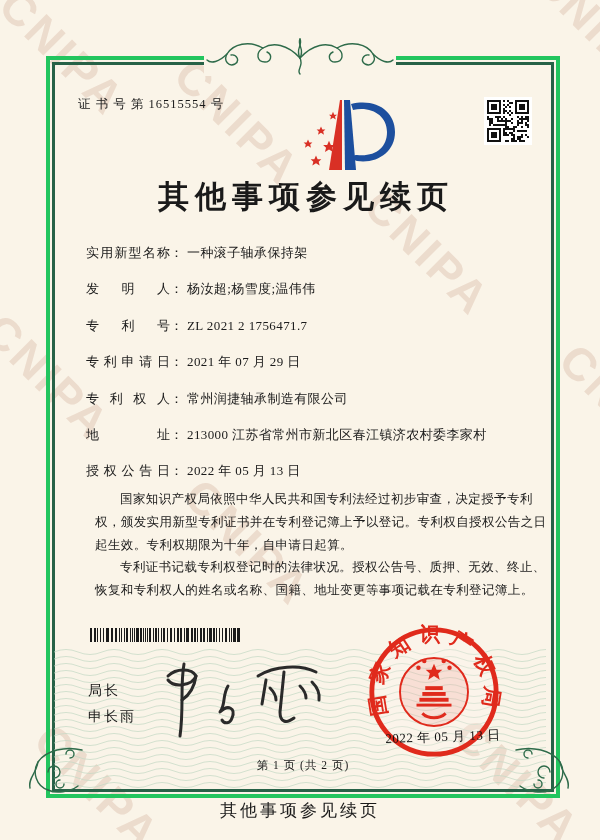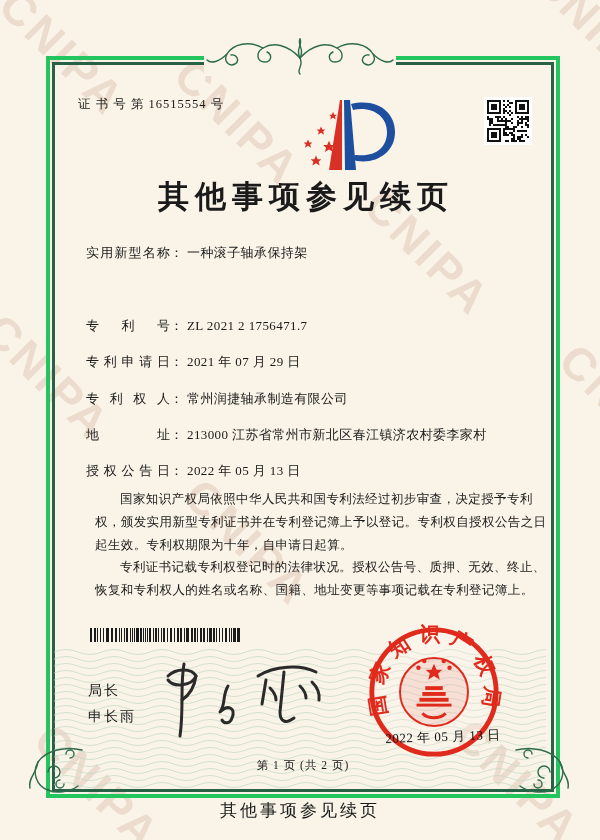--- a/index.html
+++ b/index.html
@@ -354,20 +354,23 @@
         <rect x="33" y="41" width="2" height="2" fill="#111"></rect>
         <rect x="35" y="41" width="2" height="2" fill="#111"></rect>
         <rect x="37" y="41" width="2" height="2" fill="#111"></rect>
       </svg>
 
     <div id="title" class="abs">其他事项参见续页</div>
 
     <div class="frow" style="top:184px">
       <span class="flabel">实用新型名称</span><span class="fcolon">：</span><span class="fvalue">一种滚子轴承保持架</span>
     </div>
+    <div class="frow" style="top:220px">
+      <span class="flabel">发明人</span><span class="fcolon">：</span><span class="fvalue">杨汝超;杨雪度;温伟伟</span>
+    </div>
     <div class="frow" style="top:257px">
       <span class="flabel">专利号</span><span class="fcolon">：</span><span class="fvalue">ZL 2021 2 1756471.7</span>
     </div>
     <div class="frow" style="top:293px">
       <span class="flabel">专利申请日</span><span class="fcolon">：</span><span class="fvalue">2021 年 07 月 29 日</span>
     </div>
     <div class="frow" style="top:330px">
       <span class="flabel">专利权人</span><span class="fcolon">：</span><span class="fvalue">常州润捷轴承制造有限公司</span>
     </div>
     <div class="frow" style="top:366px">

